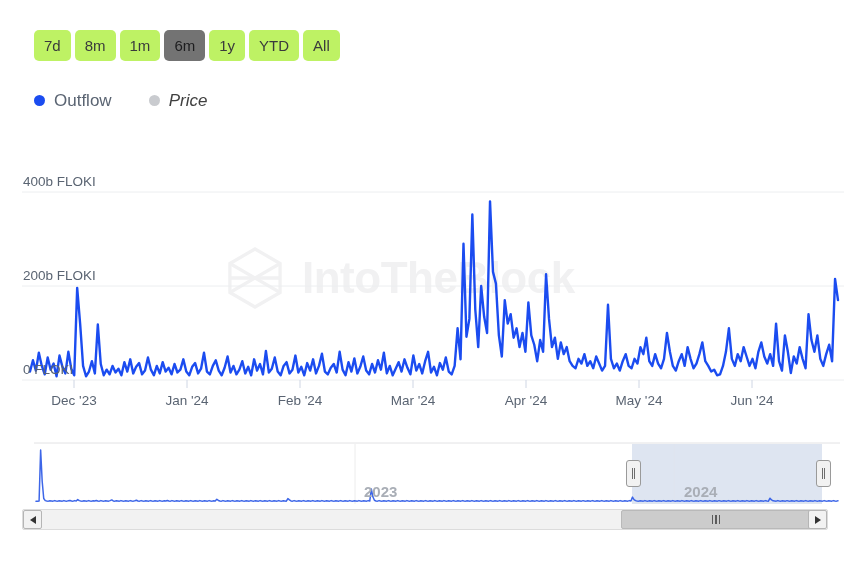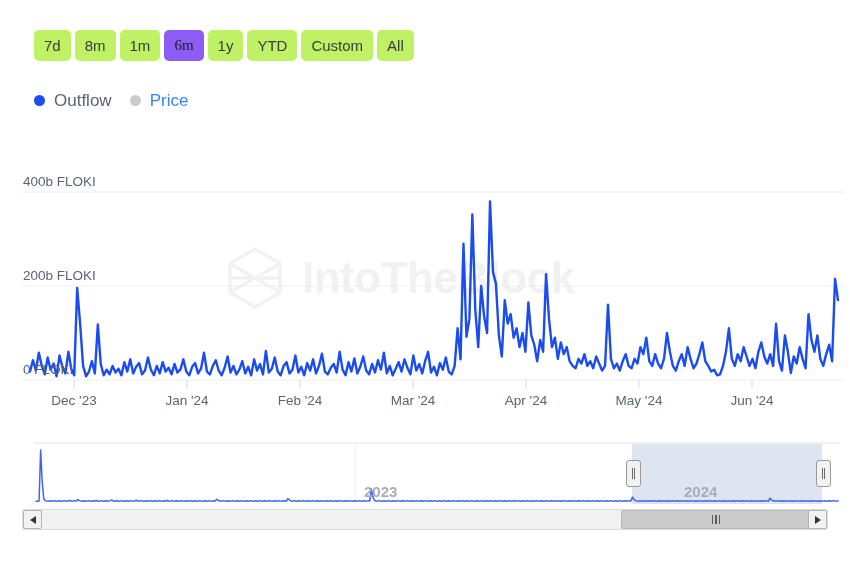--- a/index.html
+++ b/index.html
@@ -30,52 +30,51 @@
     border-radius: 5px;
     color: #3a3a3c;
     font-family: "Liberation Sans", sans-serif;
     font-size: 15px;
     line-height: 1;
     padding: 8px 10px;
     cursor: pointer;
     white-space: nowrap;
   }
   .range-btn.selected {
-    background: #8b5cf6;
+    background: #737373;
     color: #1d1d1f;
-    font-family: Liberation Serif, serif;
   }
 
   
   #legend {
     position: absolute;
     left: 34px;
     top: 92px;
     display: flex;
     align-items: center;
-    gap: 18px;
+    gap: 37px;
   }
   .legend-item {
     display: flex;
     align-items: center;
     gap: 9px;
     cursor: pointer;
   }
   .legend-dot {
     width: 11px;
     height: 11px;
     border-radius: 50%;
     display: block;
   }
   .legend-label {
     font-size: 17px;
     line-height: 1;
   }
   .legend-item.active .legend-label { color: #5a6472; }
-  .legend-item.inactive .legend-label { color: #3b82f6; }
+  .legend-item.inactive .legend-label { color: #404040; font-style: italic; }
 
   
   #main-chart {
     position: absolute;
     left: 0;
     top: 160px;
     width: 850px;
     height: 260px;
   }
   #main-chart svg { display: block; }
@@ -219,21 +218,20 @@
 </head>
 <body>
 
 <div id="range-buttons">
   <button class="range-btn">7d</button>
   <button class="range-btn">8m</button>
   <button class="range-btn">1m</button>
   <button class="range-btn selected">6m</button>
   <button class="range-btn">1y</button>
   <button class="range-btn">YTD</button>
-  <button class="range-btn">Custom</button>
   <button class="range-btn">All</button>
 </div>
 
 <div id="legend">
   <div class="legend-item active">
     <span class="legend-dot" style="background:#1b4cf0"></span>
     <span class="legend-label">Outflow</span>
   </div>
   <div class="legend-item inactive">
     <span class="legend-dot" style="background:#c9cbcf"></span>

